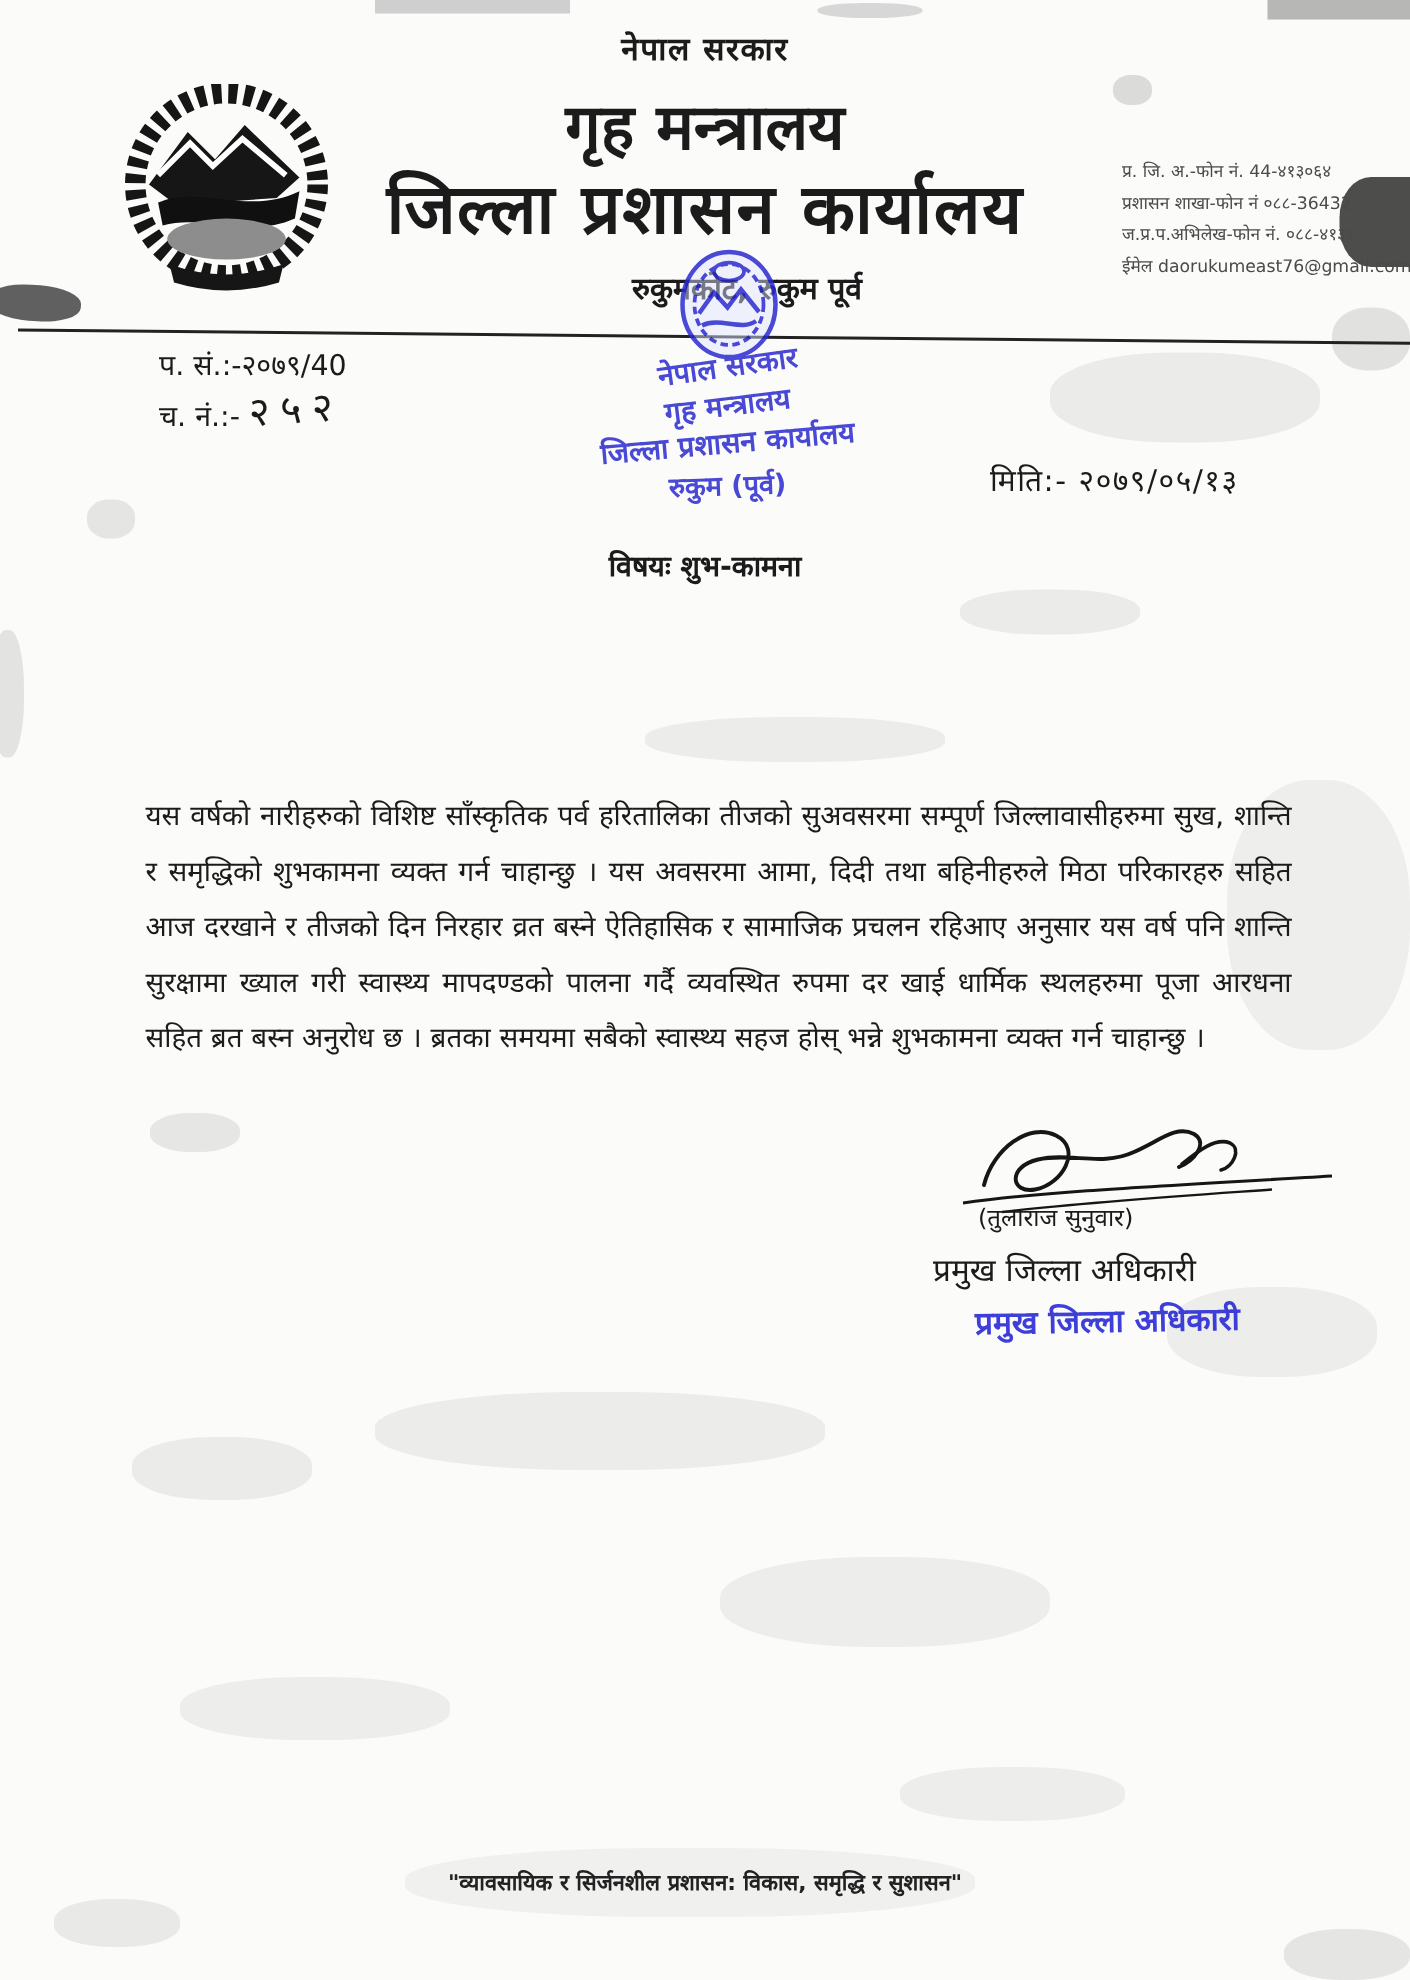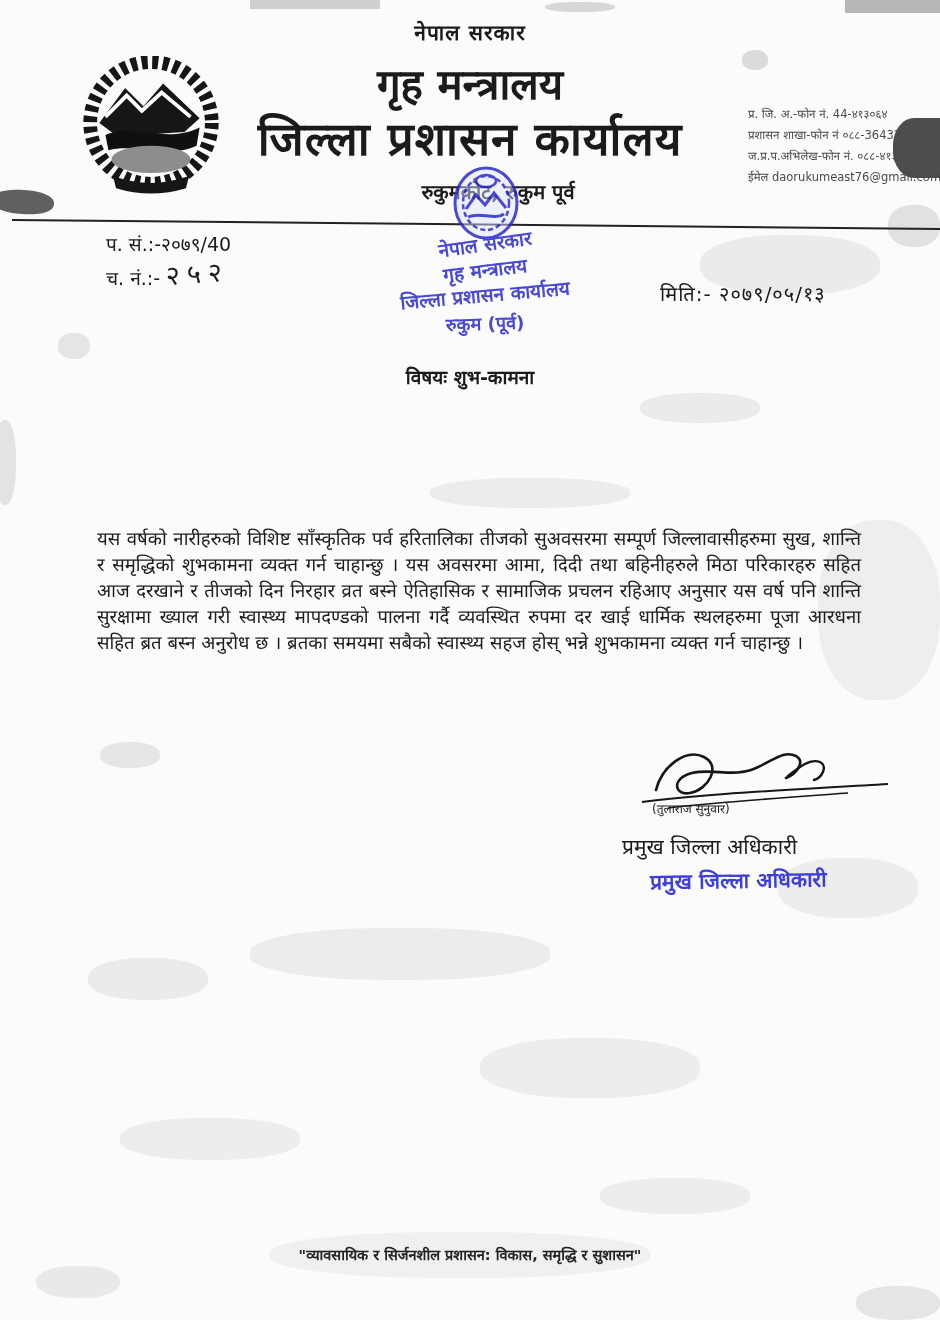--- a/index.html
+++ b/index.html
@@ -14,36 +14,36 @@
   .hdr-gov{top:18px;left:0;width:100%;text-align:center;font-size:21px;font-weight:700;letter-spacing:1px;}
   .hdr-ministry{top:54px;left:0;width:100%;text-align:center;font-size:42px;font-weight:700;}
   .hdr-office{top:106px;left:0;width:100%;text-align:center;font-size:46px;font-weight:700;letter-spacing:1px;}
   .hdr-address{top:178px;left:0;width:100%;text-align:center;font-size:20px;font-weight:700;margin-left:28px;}
   .contact{top:104px;left:748px;font-size:11.5px;line-height:21px;color:#4a4a4a;white-space:nowrap;}
   .contact .ln{white-space:nowrap;}
   .rule{top:219px;left:12px;width:930px;height:0;border-top:2.5px solid #222;transform:rotate(0.55deg);transform-origin:left center;}
   
   .ref{top:228px;left:106px;font-size:19px;line-height:32px;}
   .chalani-hand{display:inline-block;font-size:27px;letter-spacing:7px;transform:rotate(-4deg) translateY(-2px);font-weight:400;}
-  .date{top:280px;left:660px;font-size:20px;letter-spacing:1px;}
+  .date{top:306px;left:660px;font-size:20px;letter-spacing:1px;}
   
   .stamp{top:165px;left:360px;width:250px;height:172px;color:#2a2ad0;opacity:.85;z-index:5;}
   .stamp .sline{position:absolute;width:100%;text-align:center;font-weight:700;white-space:nowrap;}
   .s1{top:66px;font-size:19px;transform:rotate(-8deg);}
   .s2{top:92px;font-size:19px;transform:rotate(-7deg);}
   .s3{top:117px;font-size:19px;transform:rotate(-5deg);}
   .s4{top:146px;font-size:18px;transform:rotate(-2deg);}
   .stamp-emblem{position:absolute;left:82px;top:-2px;}
   
   .subject{top:364px;left:0;width:100%;text-align:center;font-size:19px;font-weight:700;}
   .salutation{top:412px;left:102px;font-size:19.5px;line-height:33px;}
-  .body-par{top:526px;left:97px;width:764px;font-size:18.5px;line-height:26px;text-align:justify;}
+  .body-par{top:526px;left:97px;width:764px;font-size:18.5px;line-height:37px;text-align:justify;}
   
   .sig-svg{top:738px;left:638px;}
-  .sig-name{top:800px;left:652px;font-size:12px;}
+  .sig-name{top:800px;left:652px;font-size:16px;}
   .sig-desig{top:832px;left:622px;font-size:21px;}
   .sig-stamp{top:866px;left:650px;font-size:21px;font-weight:700;color:#2a2ad6;transform:rotate(-1deg);opacity:.9;}
   
   .footer{top:1244px;left:0;width:100%;text-align:center;font-size:14.5px;font-weight:600;color:#222;}
   
   .art{position:absolute;border-radius:45%;pointer-events:none;}
 </style>
 </head>
 <body>
 

